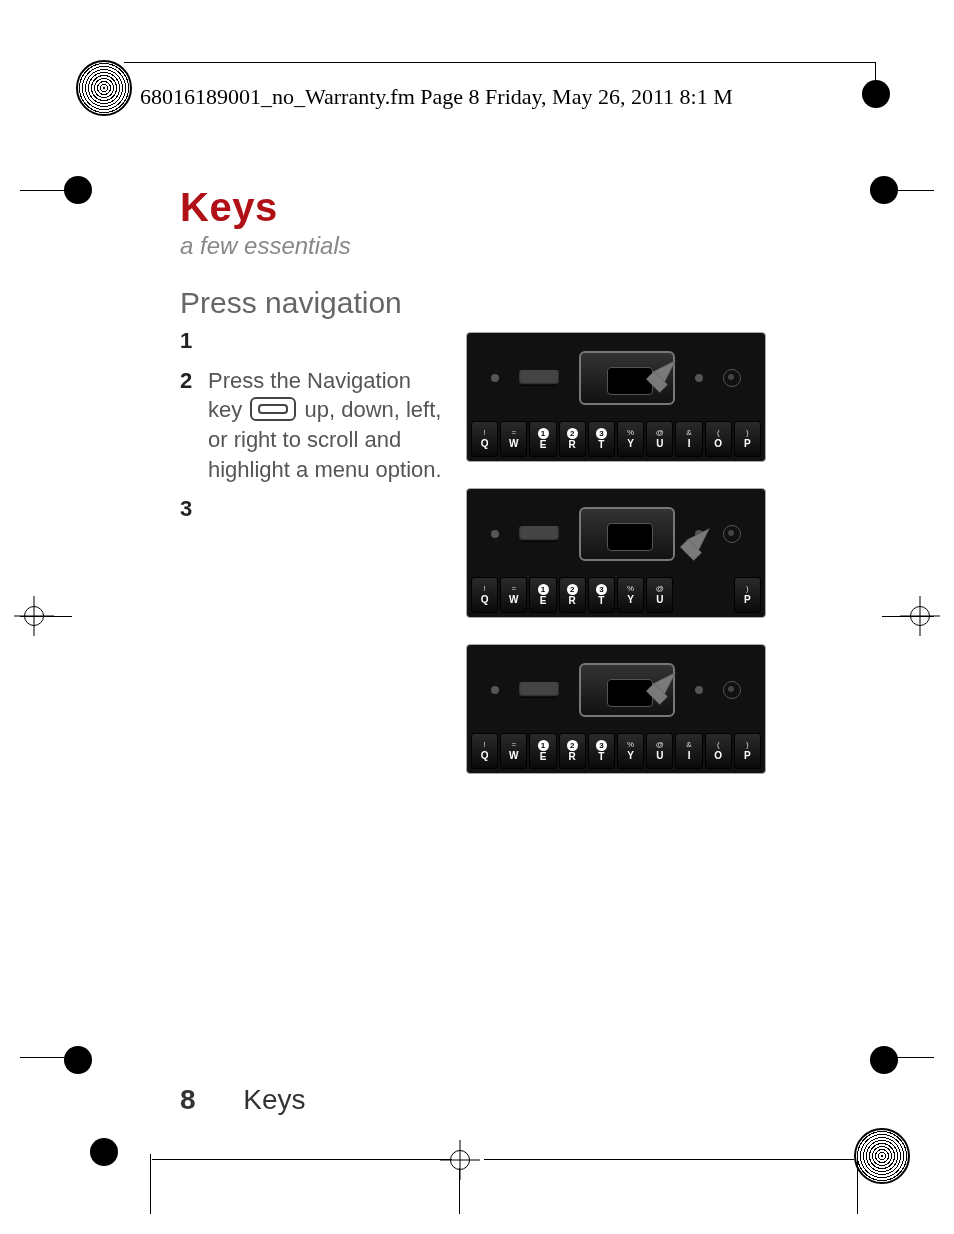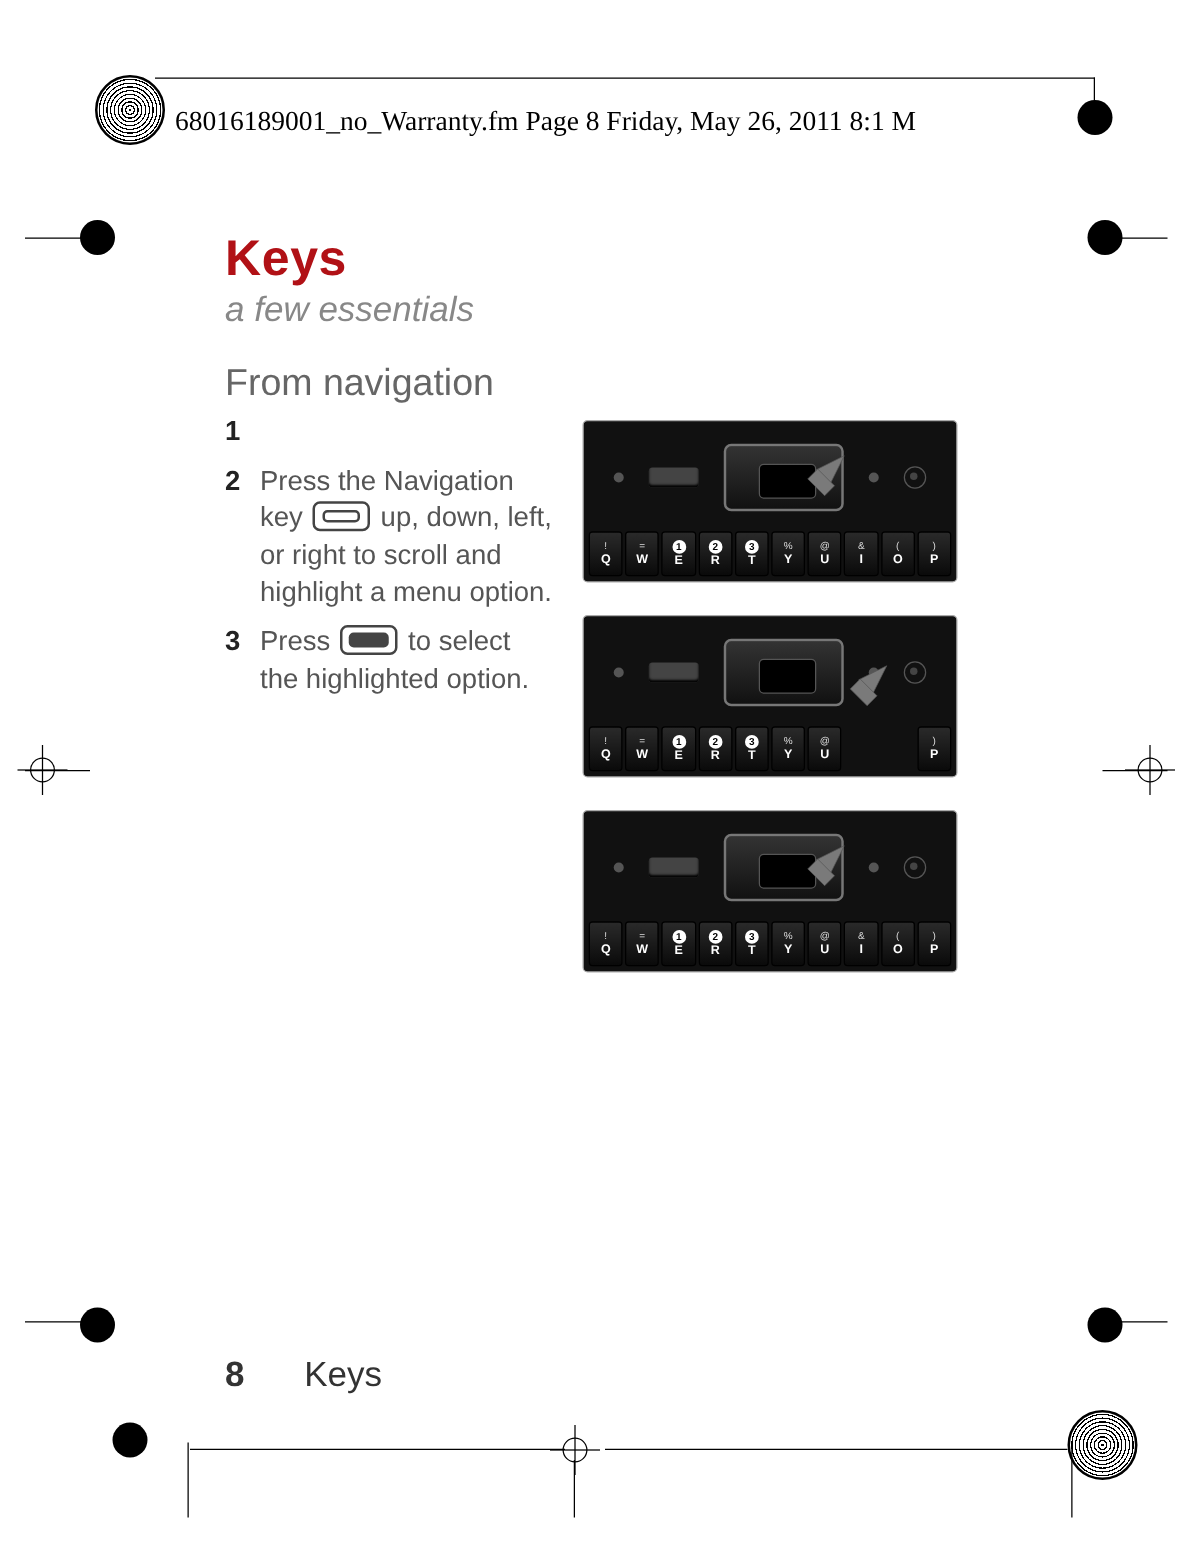--- a/index.html
+++ b/index.html
@@ -44,21 +44,21 @@
   .header-box {
     position: absolute; top: 62px; left: 124px; width: 752px; height: 42px;
     border-top: 1px solid #000;
     border-right: 1px solid #000;
   }
 
   .content {
     position: absolute; left: 180px; top: 185px; width: 600px;
   }
   h1.title { font-size: 40px; font-weight: 800; color: #b11116; letter-spacing: 0.5px; }
-  .subtitle { font-size: 28px; font-style: italic; color: #888; margin-top: 2px; }
+  .subtitle { font-size: 24px; font-style: italic; color: #888; margin-top: 2px; }
   h2.section { font-size: 30px; font-weight: 300; color: #666; margin-top: 26px; margin-bottom: 6px; font-family: Arial, sans-serif; }
 
   .two-col { display: flex; gap: 24px; }
   .text-col { flex: 0 0 262px; }
   .img-col { flex: 1; padding-top: 6px; }
 
   .step { display: flex; gap: 10px; font-size: 22px; color: #555; line-height: 1.35; margin-bottom: 10px; }
   .step .num { font-weight: bold; color: #222; flex: 0 0 18px; }
   .step .body { flex: 1; }
 
@@ -185,34 +185,33 @@
 <div class="reg-line-v" style="bottom:20px; left:150px; height:60px;"></div>
 <div class="reg-line-v" style="bottom:20px; left:459px; height:46px;"></div>
 <div class="reg-line-v" style="bottom:20px; right:96px; height:60px;"></div>
 
 <div class="header-box"></div>
 <div class="header-line">68016189001_no_Warranty.fm  Page 8  Friday, May 26, 2011  8:1    M</div>
 
 <div class="content">
   <h1 class="title">Keys</h1>
   <div class="subtitle">a few essentials</div>
-  <h2 class="section">From navigation</h2>
+  <h2 class="section">Press navigation</h2>
 
   <div class="two-col">
     <div class="text-col" id="steps-col">
         <div class="step">
           <div class="num">1</div>
         </div>
         <div class="step">
           <div class="num">2</div>
           <div class="body"><span>Press the Navigation key </span><span class="keyicon outline"></span><span> up, down, left, or right to scroll and highlight a menu option.</span></div>
         </div>
         <div class="step">
           <div class="num">3</div>
-          <div class="body"><span>Press </span><span class="keyicon filled"></span><span> to select the highlighted option.</span></div>
         </div>
       </div>
     <div class="img-col" id="img-col">
         <div class="phone">
           <div class="toprow">
     <div class="dot"></div>
     <div class="softkey"></div>
     <div class="dpad"></div>
     <div class="dot"></div>
     <div class="camera"></div>

